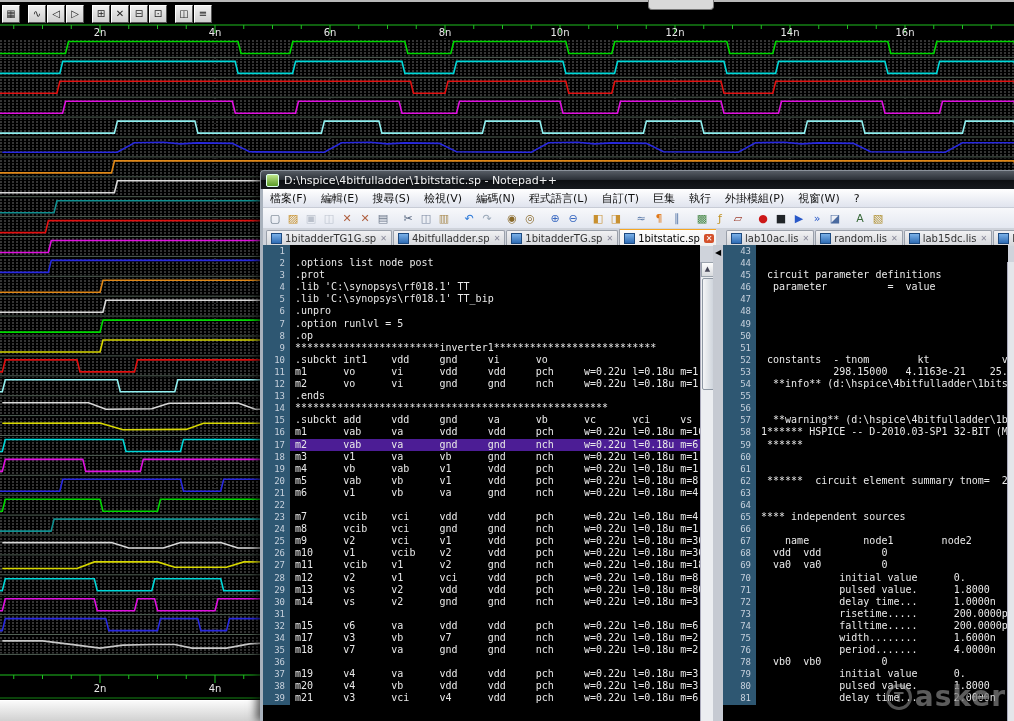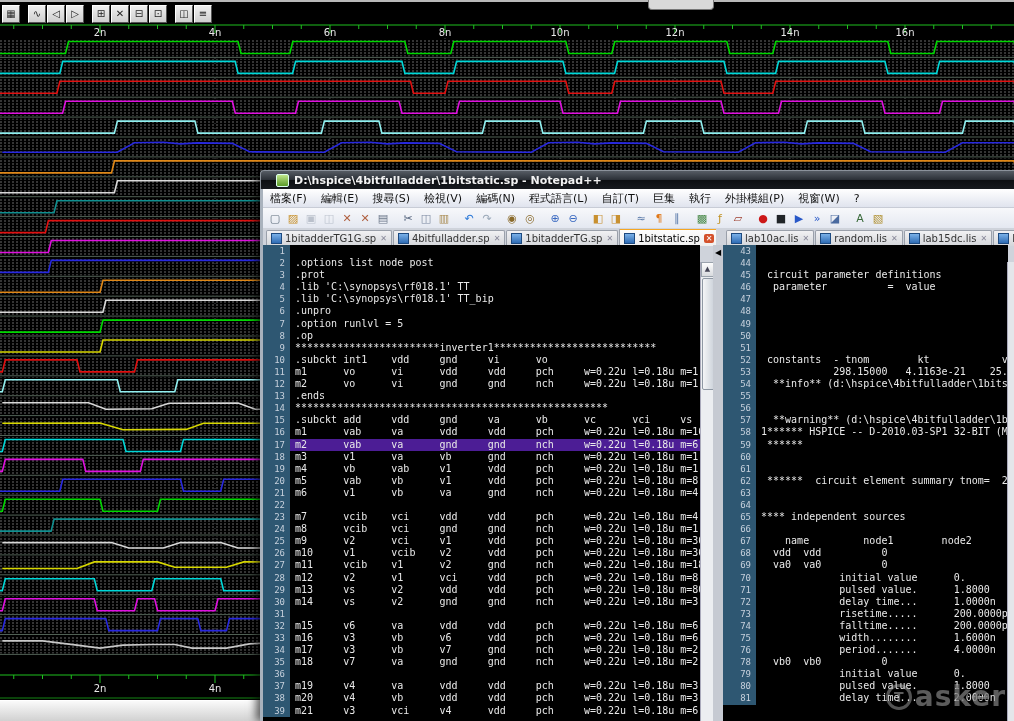--- a/index.html
+++ b/index.html
@@ -15,21 +15,21 @@
         color:#222;font-size:10px;line-height:15px;text-align:center;}
   .wbtn.grp{margin-left:7px;}
   #waveform-svg{position:absolute;left:0;top:22px;}
   #wave-scrollbar{position:absolute;left:0;top:700px;width:100%;height:21px;
         background:linear-gradient(#fafafa,#cfcfcf);border-top:1px solid #fff;}
   
   #npp{position:absolute;left:260px;top:170px;width:754px;height:551px;
        box-shadow:-4px 0 8px rgba(0,0,0,.6);}
   #npp-titlebar{height:19px;background:linear-gradient(#565c64 0%,#2c3138 45%,#0d0f12 50%,#181b20 100%);
        border-top:1px solid #8b929b;border-left:1px solid #8b929b;border-radius:4px 0 0 0;
-       display:flex;align-items:center;padding-left:15px;color:#f2f2f2;font-size:11px;font-weight:bold;}
+       display:flex;align-items:center;padding-left:5px;color:#f2f2f2;font-size:11px;}
   #npp-icon{width:11px;height:11px;margin-right:5px;border-radius:2px;
        background:linear-gradient(#bfe68a,#5a9a28);border:1px solid #dfe;}
   #npp-body{position:absolute;left:0;top:19px;right:0;bottom:0;
        border-left:3px solid #a9b2bd;background:#000;}
   #npp-menubar{height:18px;background:linear-gradient(#ffffff,#e0e4ee);
        display:flex;align-items:center;font-size:11px;color:#111;border-bottom:1px solid #c8ccd6;}
   .menu-item{padding:2px 7px;}
   #npp-toolbar{height:21px;background:linear-gradient(#f7f8fb,#e3e7f0);
        display:flex;align-items:center;padding-left:3px;border-bottom:1px solid #b9bdc9;}
   .tbi{width:16px;height:16px;margin:0 1px;text-align:center;font-size:11px;line-height:16px;
@@ -417,21 +417,20 @@
               <div class="crow"><span class="ln">23</span><span class="ct">m7      vcib    vci     vdd     vdd     pch     w=0.22u l=0.18u m=4</span></div>
               <div class="crow"><span class="ln">24</span><span class="ct">m8      vcib    vci     gnd     gnd     nch     w=0.22u l=0.18u m=1</span></div>
               <div class="crow"><span class="ln">25</span><span class="ct">m9      v2      vci     v1      vdd     pch     w=0.22u l=0.18u m=36</span></div>
               <div class="crow"><span class="ln">26</span><span class="ct">m10     v1      vcib    v2      vdd     pch     w=0.22u l=0.18u m=36</span></div>
               <div class="crow"><span class="ln">27</span><span class="ct">m11     vcib    v1      v2      gnd     nch     w=0.22u l=0.18u m=18</span></div>
               <div class="crow"><span class="ln">28</span><span class="ct">m12     v2      v1      vci     vdd     pch     w=0.22u l=0.18u m=8</span></div>
               <div class="crow"><span class="ln">29</span><span class="ct">m13     vs      v2      vdd     vdd     pch     w=0.22u l=0.18u m=80</span></div>
               <div class="crow"><span class="ln">30</span><span class="ct">m14     vs      v2      gnd     gnd     nch     w=0.22u l=0.18u m=3</span></div>
               <div class="crow"><span class="ln">31</span><span class="ct"></span></div>
               <div class="crow"><span class="ln">32</span><span class="ct">m15     v6      va      vdd     vdd     pch     w=0.22u l=0.18u m=6</span></div>
-              <div class="crow"><span class="ln">33</span><span class="ct">m16     v3      vb      v6      vdd     pch     w=0.22u l=0.18u m=6</span></div>
               <div class="crow"><span class="ln">34</span><span class="ct">m17     v3      vb      v7      gnd     nch     w=0.22u l=0.18u m=2</span></div>
               <div class="crow"><span class="ln">35</span><span class="ct">m18     v7      va      gnd     gnd     nch     w=0.22u l=0.18u m=2</span></div>
               <div class="crow"><span class="ln">36</span><span class="ct"></span></div>
               <div class="crow"><span class="ln">37</span><span class="ct">m19     v4      va      vdd     vdd     pch     w=0.22u l=0.18u m=3</span></div>
               <div class="crow"><span class="ln">38</span><span class="ct">m20     v4      vb      vdd     vdd     pch     w=0.22u l=0.18u m=3</span></div>
               <div class="crow"><span class="ln">39</span><span class="ct">m21     v3      vci     v4      vdd     pch     w=0.22u l=0.18u m=6</span></div>
             </div>
           <div id="vscroll-left">
             <div class="sbtn">▲</div>
             <div id="thumb-left"></div>

